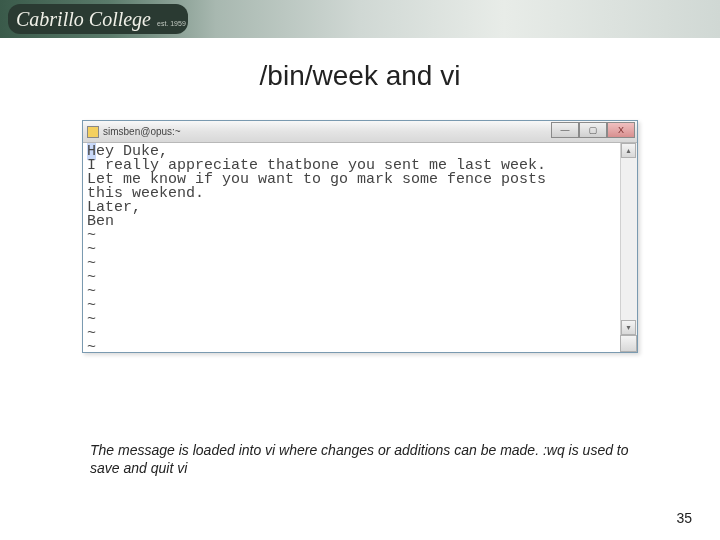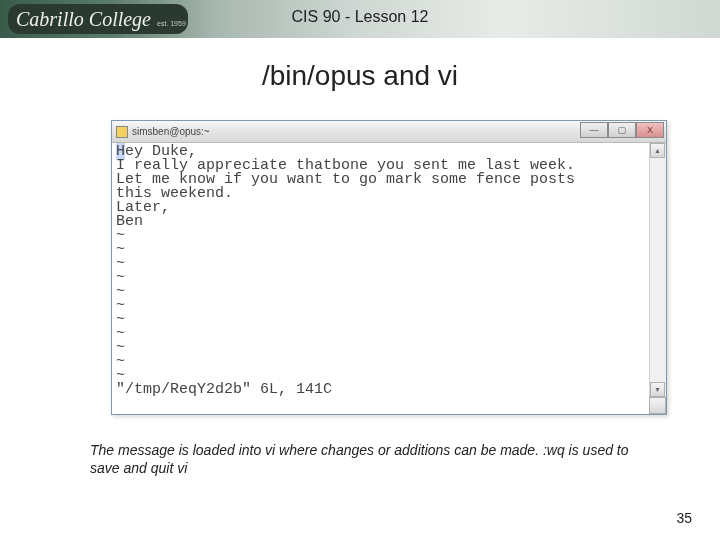--- a/index.html
+++ b/index.html
@@ -57,25 +57,24 @@
     font-size: 28px;
     color: #222;
     margin-top: 22px;
     font-family: Verdana, sans-serif;
   }
   .terminal-window {
     position: absolute;
     left: 82px;
     top: 120px;
     width: 556px;
-    height: 295px;
+    height: 233px;
     border: 1px solid #7a9ab0;
     background: #fff;
     box-shadow: 2px 2px 4px rgba(0,0,0,0.15);
-    margin-left: 29px;
   }
   .titlebar {
     height: 22px;
     background: linear-gradient(to bottom, #f8f8f8 0%, #e4e4e4 50%, #d8d8d8 100%);
     border-bottom: 1px solid #b8b8b8;
     display: flex;
     align-items: center;
     padding: 0 4px;
     font-size: 10px;
     color: #444;
@@ -179,24 +178,23 @@
   }
 </style>
 </head>
 <body>
 
 <div class="header-bar">
   <div class="logo-box">
     <span class="logo-text">Cabrillo College</span>
     <span class="logo-sub">est. 1959</span>
   </div>
-  <div class="header-title">CIS 90 - Lesson 12</div>
 </div>
 
-<div class="slide-title">/bin/opus and vi</div>
+<div class="slide-title">/bin/week and vi</div>
 
 <div class="terminal-window">
   <div class="titlebar">
     <span class="putty-icon"></span>
     <span>simsben@opus:~</span>
     <div class="win-controls">
       <div class="win-btn">—</div>
       <div class="win-btn">▢</div>
       <div class="win-btn close">X</div>
     </div>

